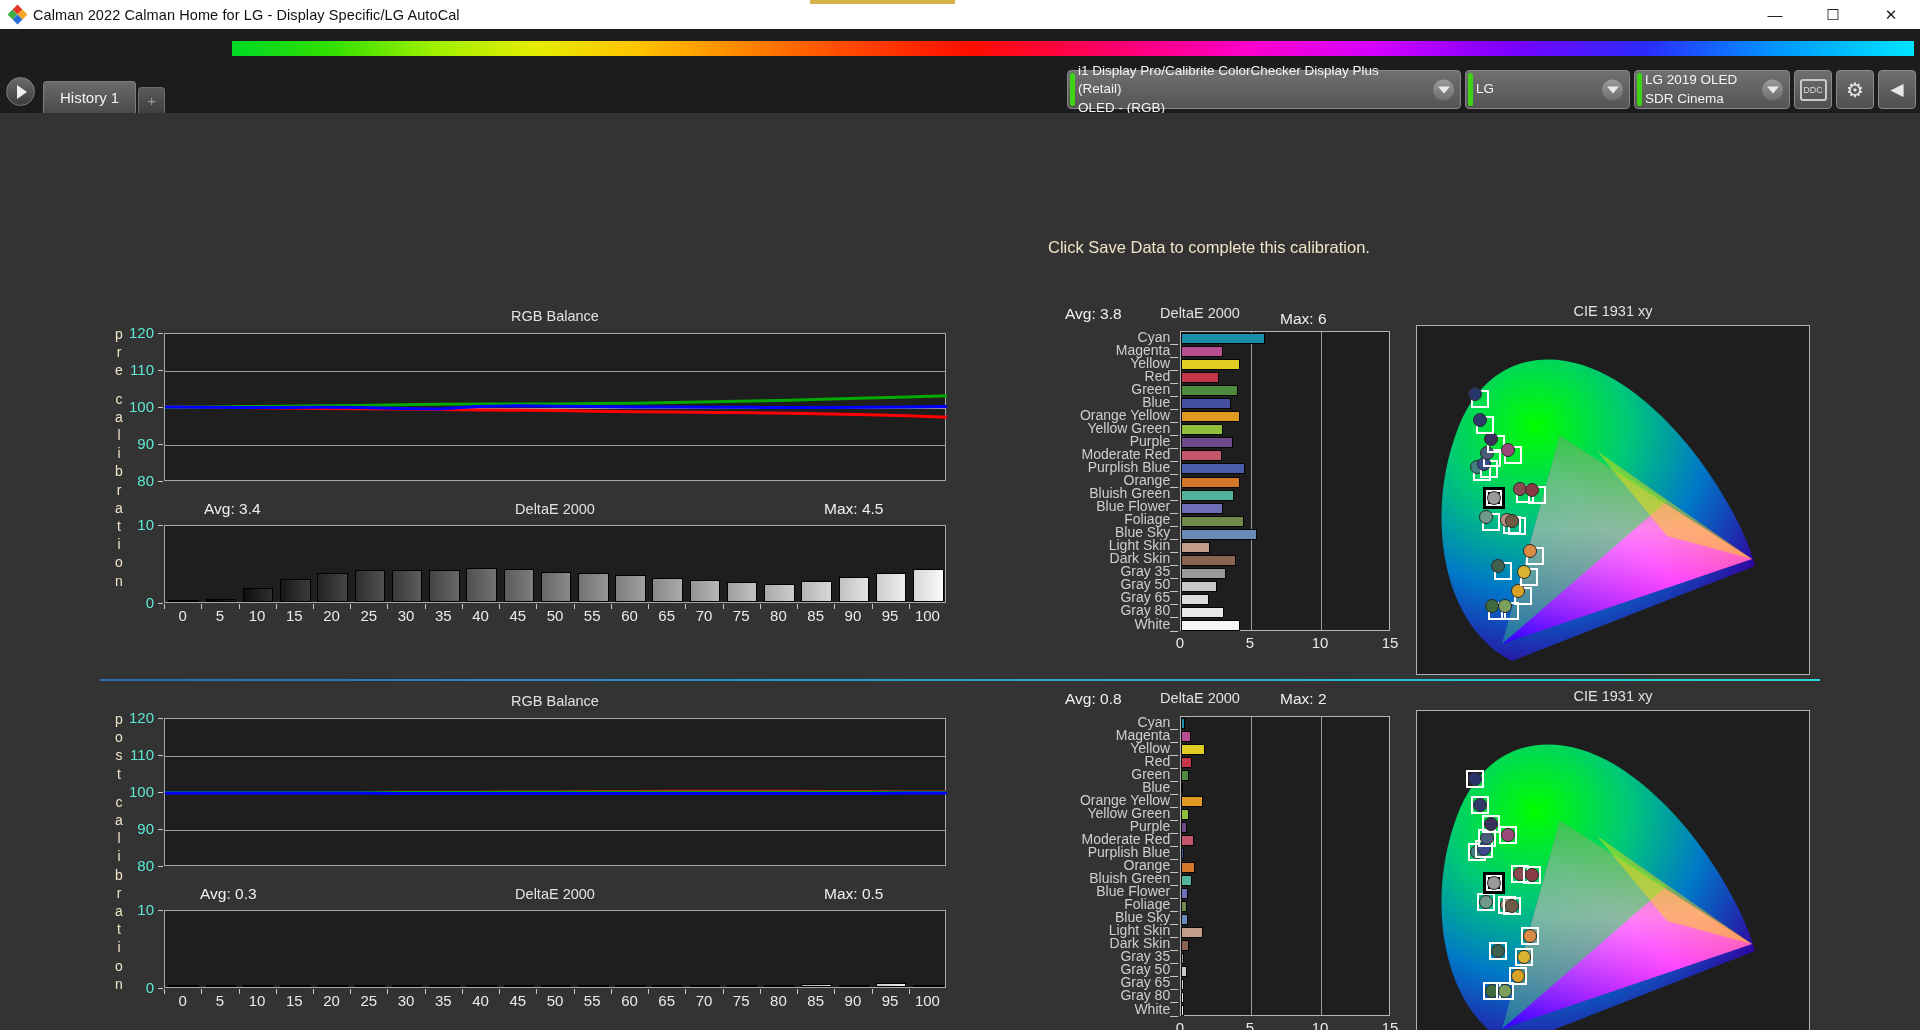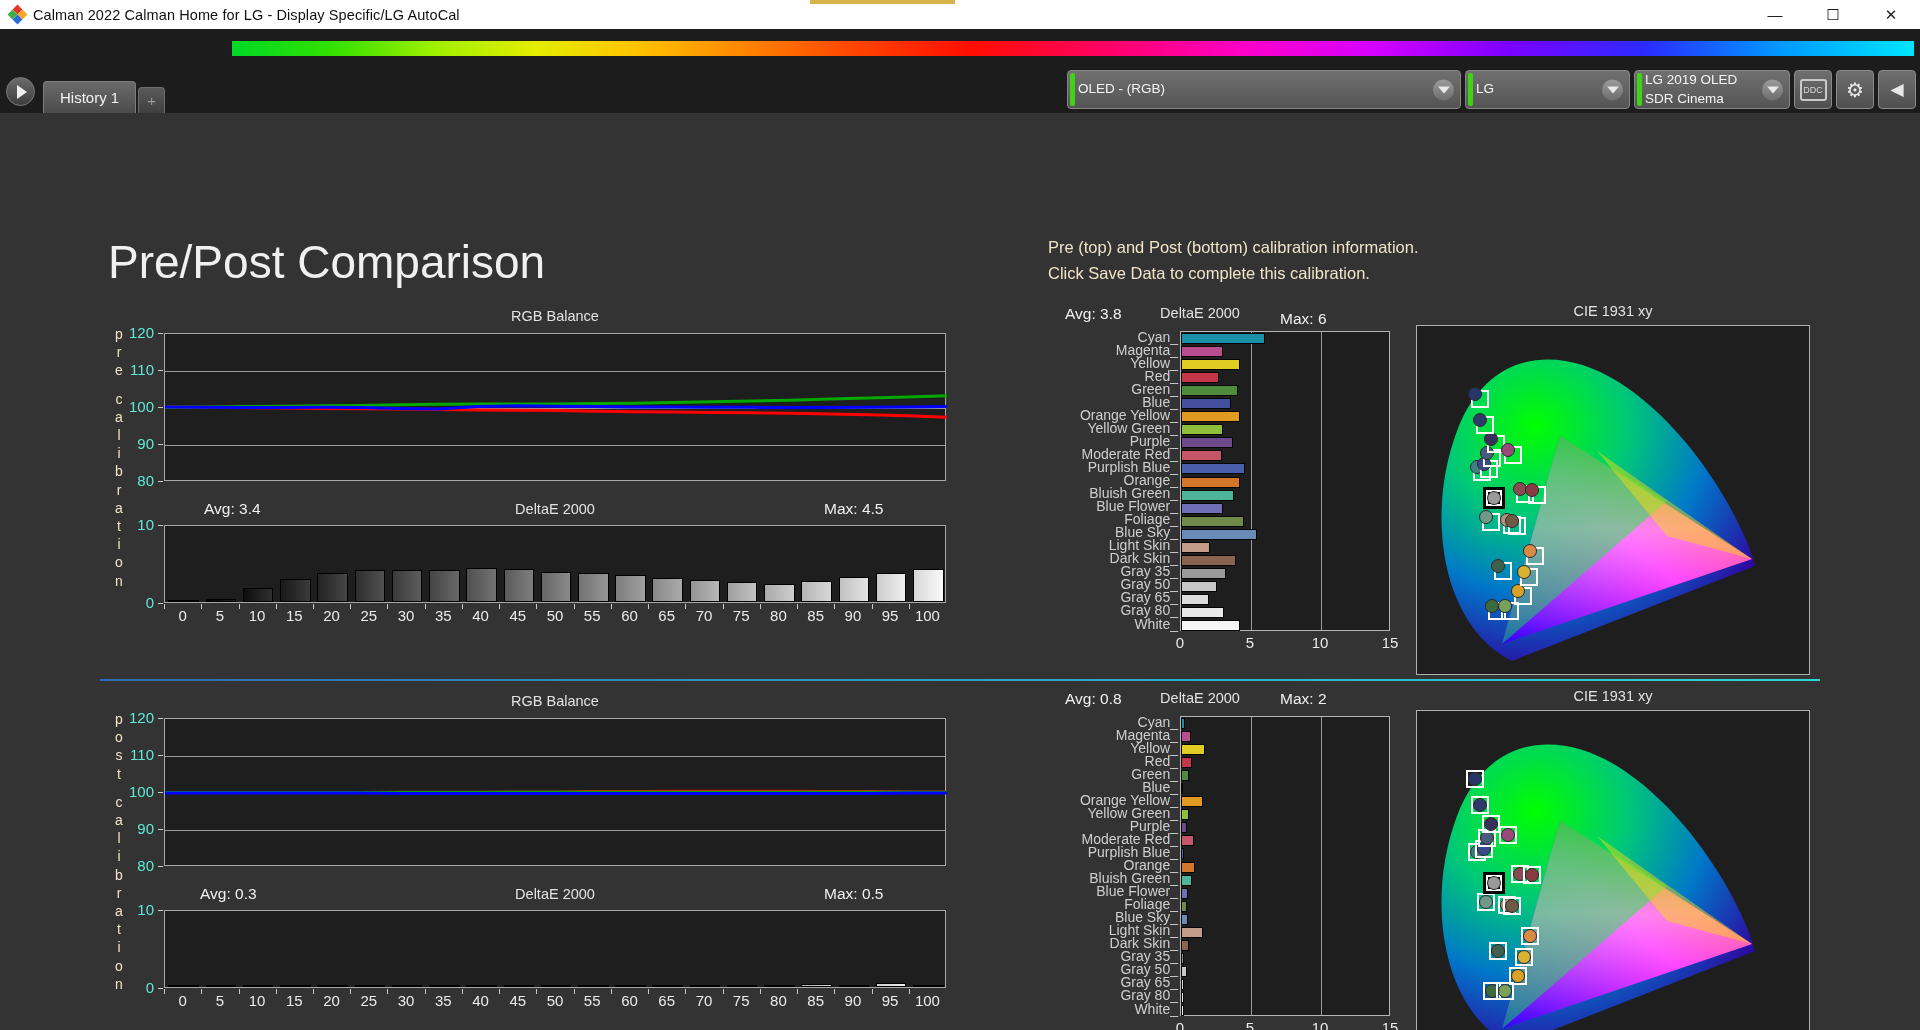--- a/index.html
+++ b/index.html
@@ -172,20 +172,21 @@
 </div>
 
 <div class="toolbar">
   <div class="nav-round"></div>
   <div class="tab">History 1</div>
   <div class="tab-add">+</div>
 
   <div class="tb-right">
     <div class="combo combo-wide">
       <div>
+        <div>i1 Display Pro/Calibrite ColorChecker Display Plus (Retail)</div>
         <div>OLED - (RGB)</div>
       </div>
       <span class="arrow"></span>
     </div>
     <div class="combo combo-mid">
       <div>LG</div>
       <span class="arrow"></span>
     </div>
     <div class="combo combo-sm">
       <div>
@@ -201,23 +202,21 @@
       <span class="gear">⚙</span>
     </div>
     <div class="sq-btn">
       <span class="backchev">◀</span>
     </div>
   </div>
 </div>
 
 <div class="content">
 
-  <div class="page-title">Pre/Post Comparison</div>
   <div class="instr">
-    <div>Pre (top) and Post (bottom) calibration information.</div>
     <div>Click Save Data to complete this calibration.</div>
   </div>
 
   <div class="divider" style="top:566px"></div>
 
   <div id="sections-host">
       <div class="section sec-pre" style="top:190px">
         <div class="vert-label" style="top:22px">
           <span>p</span>
           <span>r</span>

